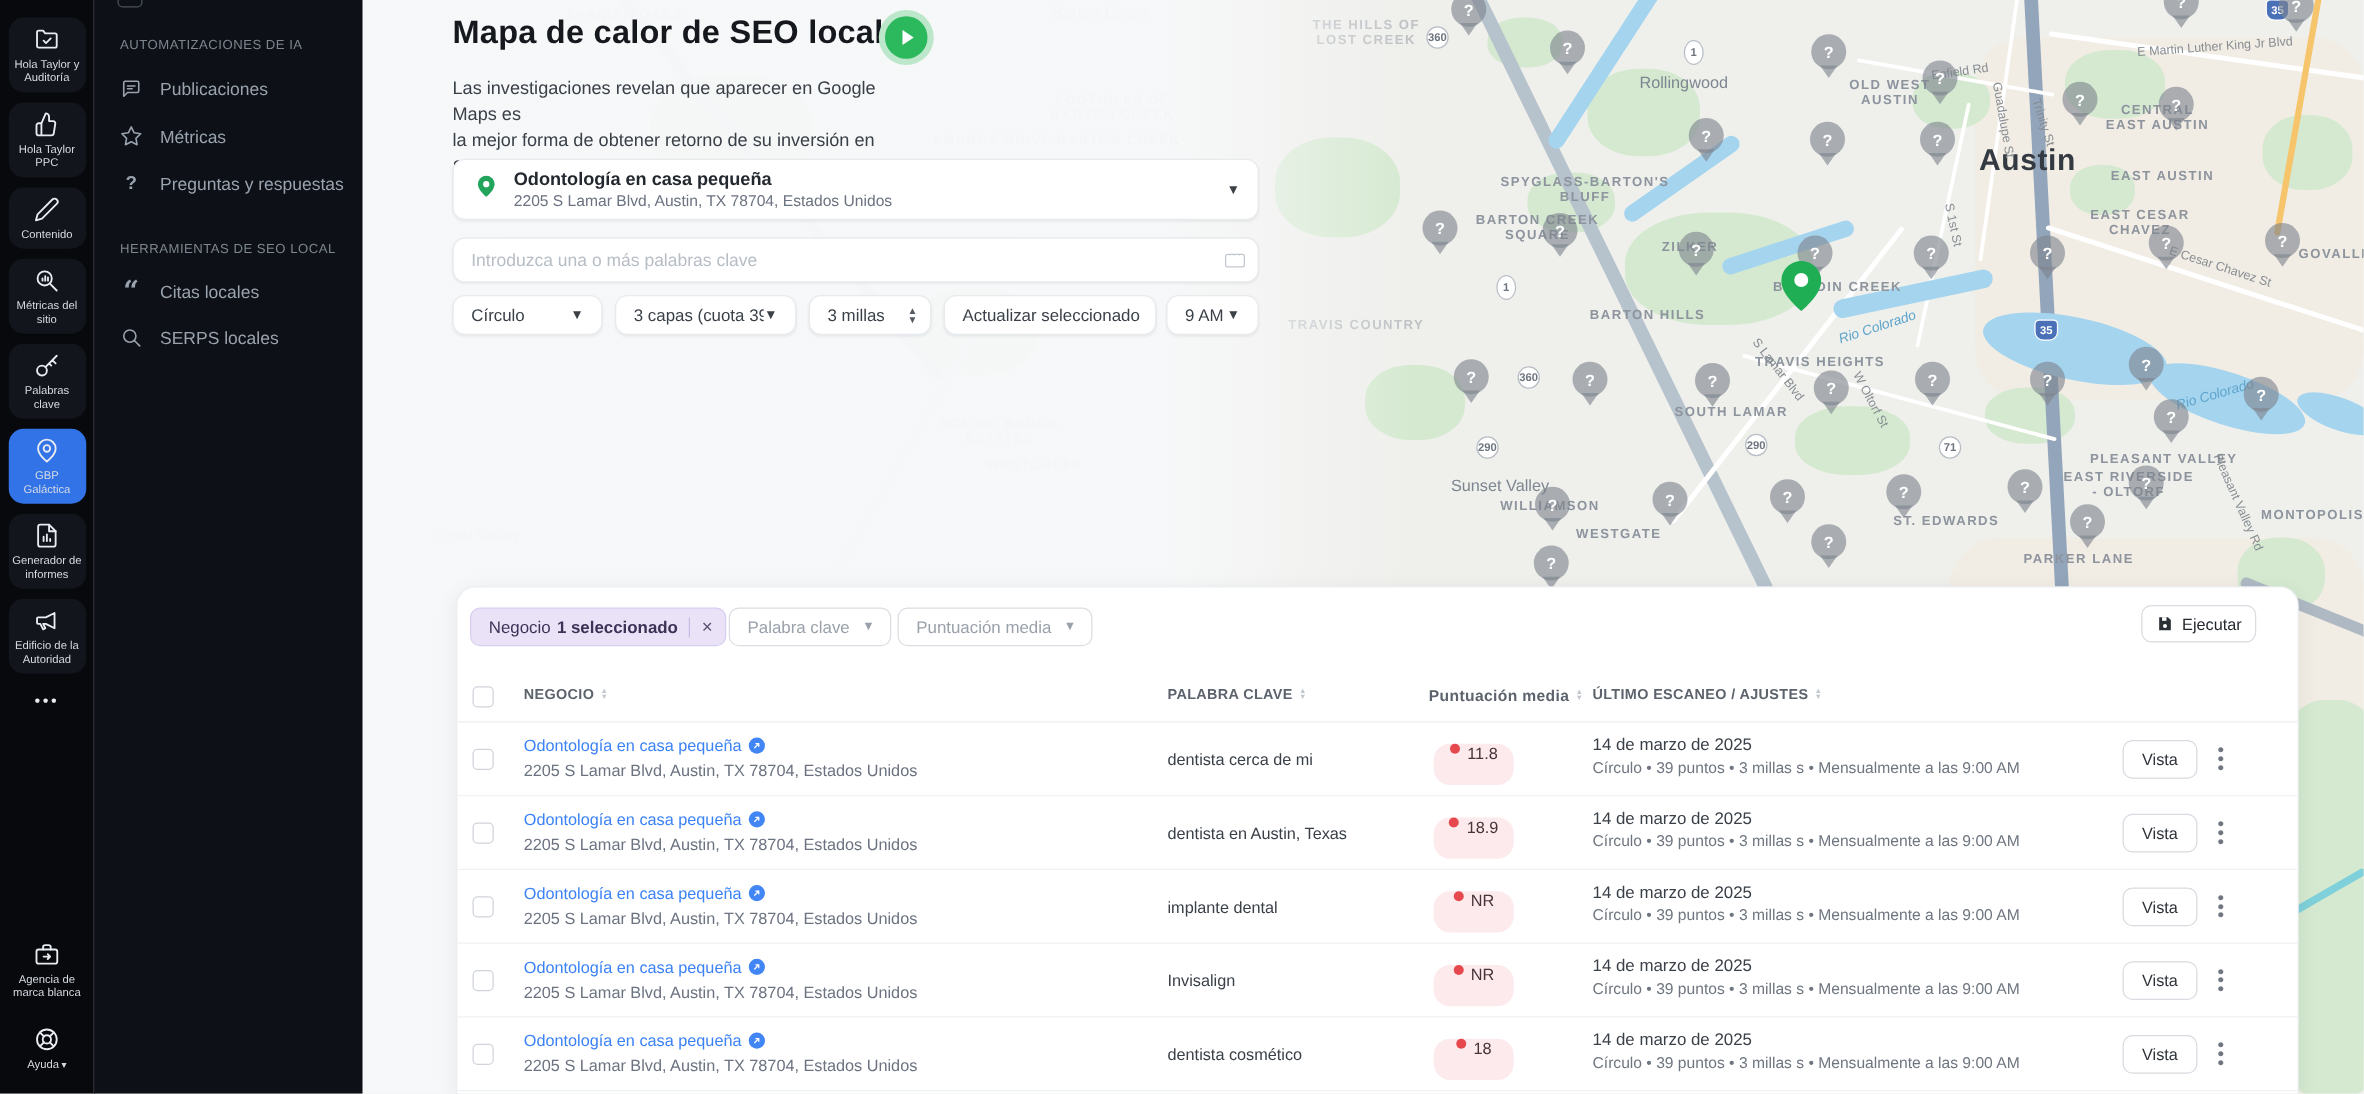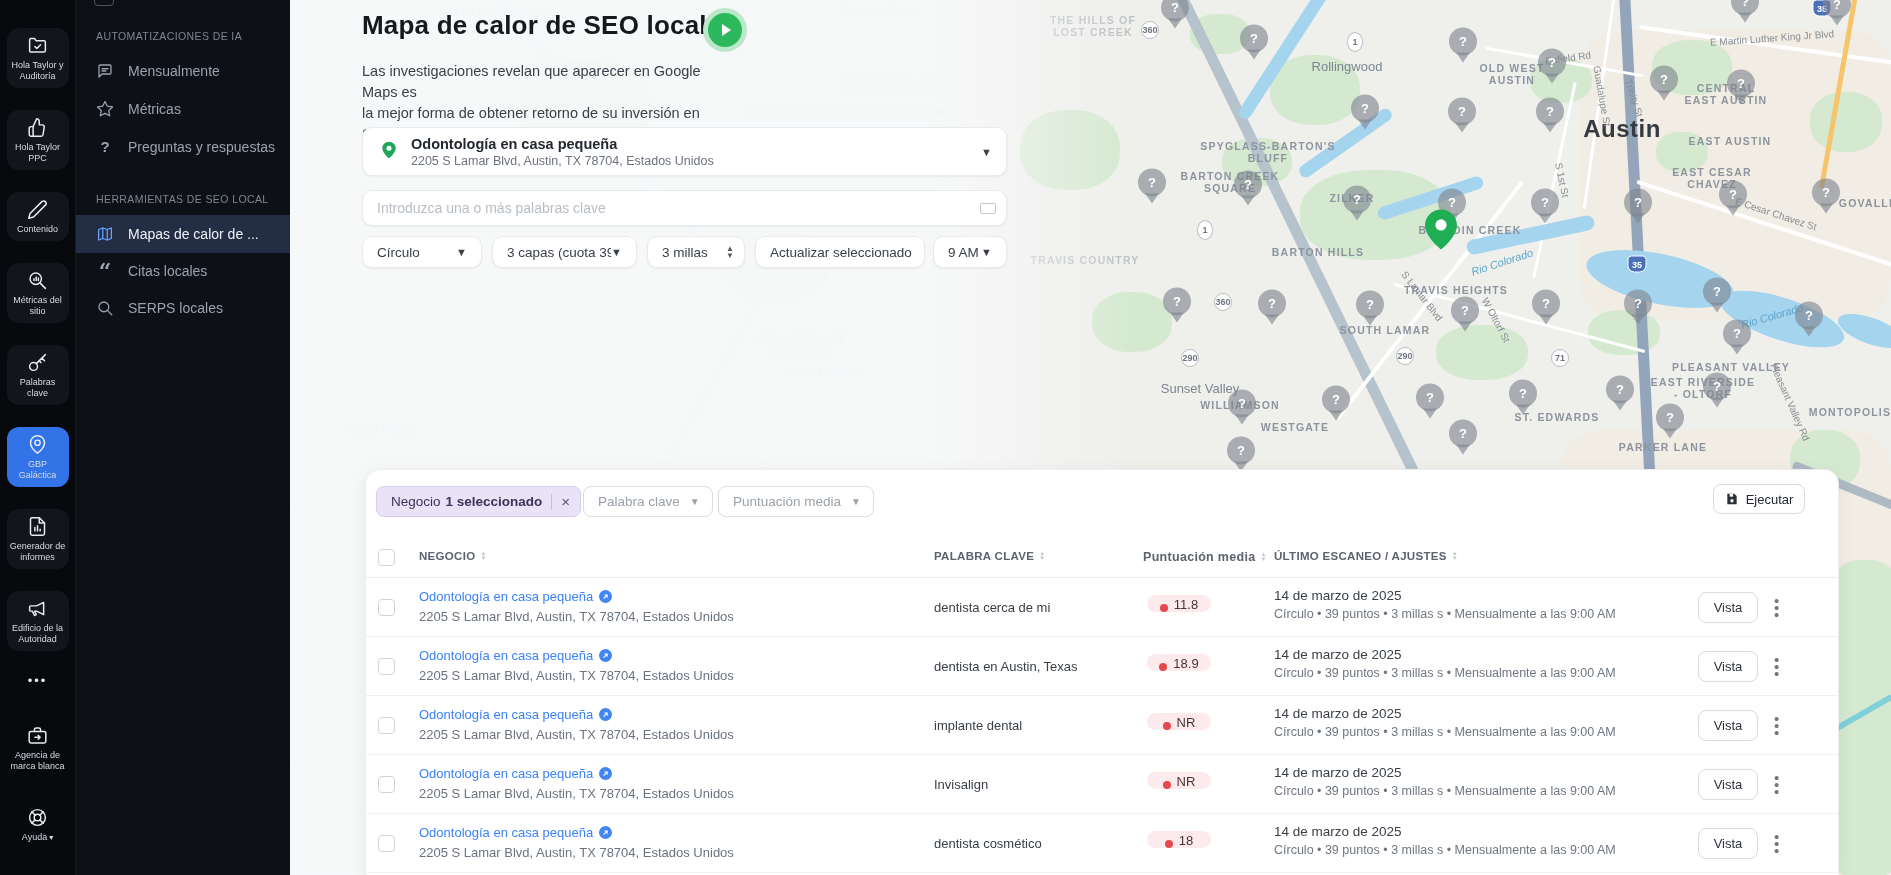--- a/index.html
+++ b/index.html
@@ -2,21 +2,21 @@
 <html><head>
 <meta charset="utf-8">
 <style>
   * { margin:0; padding:0; box-sizing:border-box; }
   html,body { width:1891px; height:875px; overflow:hidden; background:#f7f8f9;
     font-family:"Liberation Sans", sans-serif; }
   #app { position:relative; width:1891px; height:875px; overflow:hidden; }
 
   
   #rail { position:absolute; left:0; top:0; width:75px; height:875px; background:#07090d; z-index:10; padding-top:6px; }
-  .rail-item { width:62px; margin:22px auto; border-radius:12px; background:#12151b; color:#dfe3e9;
+  .rail-item { width:62px; margin:8px auto; border-radius:12px; background:#12151b; color:#dfe3e9;
     display:flex; flex-direction:column; align-items:center; padding:7px 2px 6px; cursor:pointer; }
   .rail-item.plain { background:transparent; }
   .rail-item.active { background:#3273e8; }
   .rail-item svg { width:21px; height:21px; stroke:#e8ebf0; }
   .rail-item .rail-label { font-size:9px; line-height:11px; text-align:center; margin-top:4px; color:#d7dbe2; }
   .rail-more { color:#e8ebf0; text-align:center; font-size:13px; letter-spacing:2px; margin:14px 0 0; cursor:pointer; }
   .rail-bottom { position:absolute; left:0; bottom:4px; width:75px; }
   .rail-caret { font-size:8px; margin-left:2px; }
 
   
@@ -115,22 +115,22 @@
   .checkbox { width:17px; height:17px; border:1.5px solid #d0d4da; border-radius:4px; background:#fff; cursor:pointer; }
   #rows { position:absolute; left:0; top:108px; width:100%; }
   .trow { position:relative; width:100%; height:59px; border-bottom:1px solid #f0f1f4; }
   .trow .checkbox { position:absolute; left:12px; top:21px; }
   .cell-biz { position:absolute; left:53px; top:11px; }
   .biz-name { font-size:13px; color:#3b82f6; cursor:pointer; display:flex; align-items:center; gap:6px; }
   .dir-ic { width:13px; height:13px; border-radius:50%; background:#4285f4; color:#fff; font-size:8px; display:inline-flex;
     align-items:center; justify-content:center; transform:rotate(-45deg); }
   .biz-addr { font-size:13px; color:#6b7280; margin-top:5px; }
   .cell-kw { position:absolute; left:568px; top:22px; font-size:13px; color:#3a4048; }
-  .score-badge { position:absolute; left:781px; top:17px; min-width:64px; height:17px; background:#fdeaec; border-radius:13px;
-    display:flex; align-items:flex-end; justify-content:center; gap:6px; font-size:13px; color:#47343a; padding:0 10px; }
+  .score-badge { position:absolute; left:781px; top:17px; min-width:64px; height:33px; background:#fdeaec; border-radius:13px;
+    display:flex; align-items:flex-start; justify-content:center; gap:6px; font-size:13px; color:#47343a; padding:0 10px; }
   .score-dot { width:8px; height:8px; border-radius:50%; background:#e5484d; }
   .cell-scan { position:absolute; left:908px; top:10px; }
   .scan-date { font-size:13.5px; color:#3a4048; }
   .scan-set { font-size:12.5px; color:#6f7680; margin-top:4px; }
   .vista-btn { position:absolute; left:1332px; top:14px; width:60px; height:31px; background:#fff; border:1px solid #d8dbe0;
     border-radius:8px; font-size:13px; color:#2e333a; cursor:pointer; font-family:"Liberation Sans", sans-serif; }
   .kebab { position:absolute; left:1408px; top:19px; font-size:15px; color:#6f7680; cursor:pointer; letter-spacing:0; line-height:7px;
     display:flex; flex-direction:column; align-items:center; }
 </style>
 </head>
@@ -217,40 +217,33 @@
 
   <aside id="sidebar">
     <div class="sb-partial"></div>
     <div id="sb-sections">
         <div class="sb-section-title">AUTOMATIZACIONES DE IA</div>
         <div class="sb-item">
           <svg viewBox="0 0 24 24" fill="none" stroke-width="1.7" stroke-linecap="round" stroke-linejoin="round">
             <path d="M20 14.5a1.5 1.5 0 0 1-1.5 1.5H8l-4 4V5.5A1.5 1.5 0 0 1 5.5 4h13A1.5 1.5 0 0 1 20 5.5v9z"></path>
             <path d="M8 9h8M8 12h5"></path>
           </svg>
-          <span>Mensualmente</span>
+          <span>Publicaciones</span>
         </div>
         <div class="sb-item">
           <svg viewBox="0 0 24 24" fill="none" stroke-width="1.7" stroke-linecap="round" stroke-linejoin="round">
             <path d="M12 2l3.1 6.3 6.9 1-5 4.9 1.2 6.8L12 17.8 5.8 21l1.2-6.8-5-4.9 6.9-1L12 2z"></path>
           </svg>
           <span>Métricas</span>
         </div>
         <div class="sb-item">
           <span class="glyph">?</span>
           <span>Preguntas y respuestas</span>
         </div>
         <div class="sb-section-title">HERRAMIENTAS DE SEO LOCAL</div>
-        <div class="sb-item active">
-          <svg viewBox="0 0 24 24" fill="none" stroke-width="1.7" stroke-linecap="round" stroke-linejoin="round">
-            <path d="M9 4L3.5 6v14L9 18l6 2 5.5-2V4L15 6 9 4z"></path>
-            <path d="M9 4v14M15 6v14"></path>
-          </svg>
-          <span>Mapas de calor de ...</span>
-        </div>
         <div class="sb-item">
           <span class="glyph" style="font-family:'DejaVu Serif',serif;font-size:22px;line-height:10px">“</span>
           <span>Citas locales</span>
         </div>
         <div class="sb-item">
           <svg viewBox="0 0 24 24" fill="none" stroke-width="1.7" stroke-linecap="round" stroke-linejoin="round">
             <circle cx="10.5" cy="10.5" r="6.5"></circle>
             <path d="M15.5 15.5L21 21"></path>
           </svg>
           <span>SERPS locales</span>

